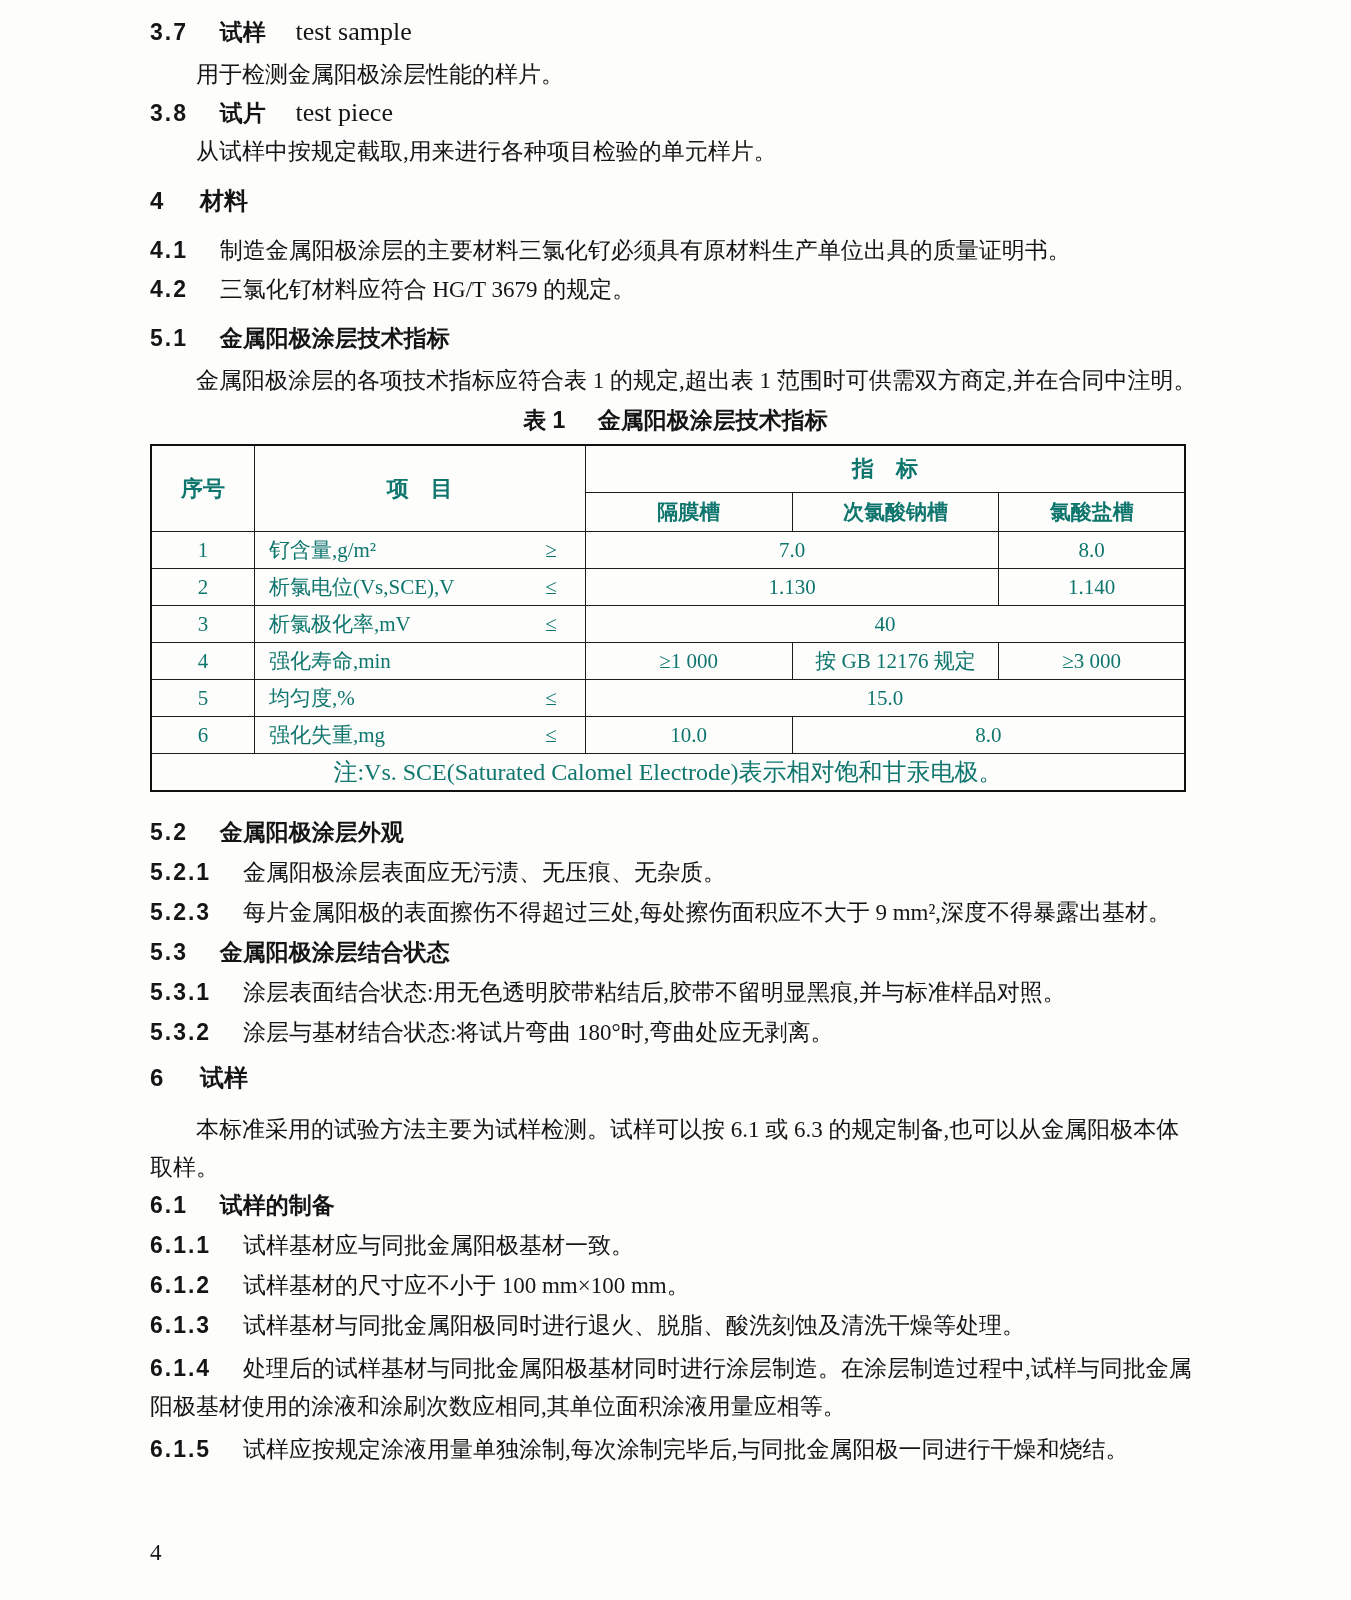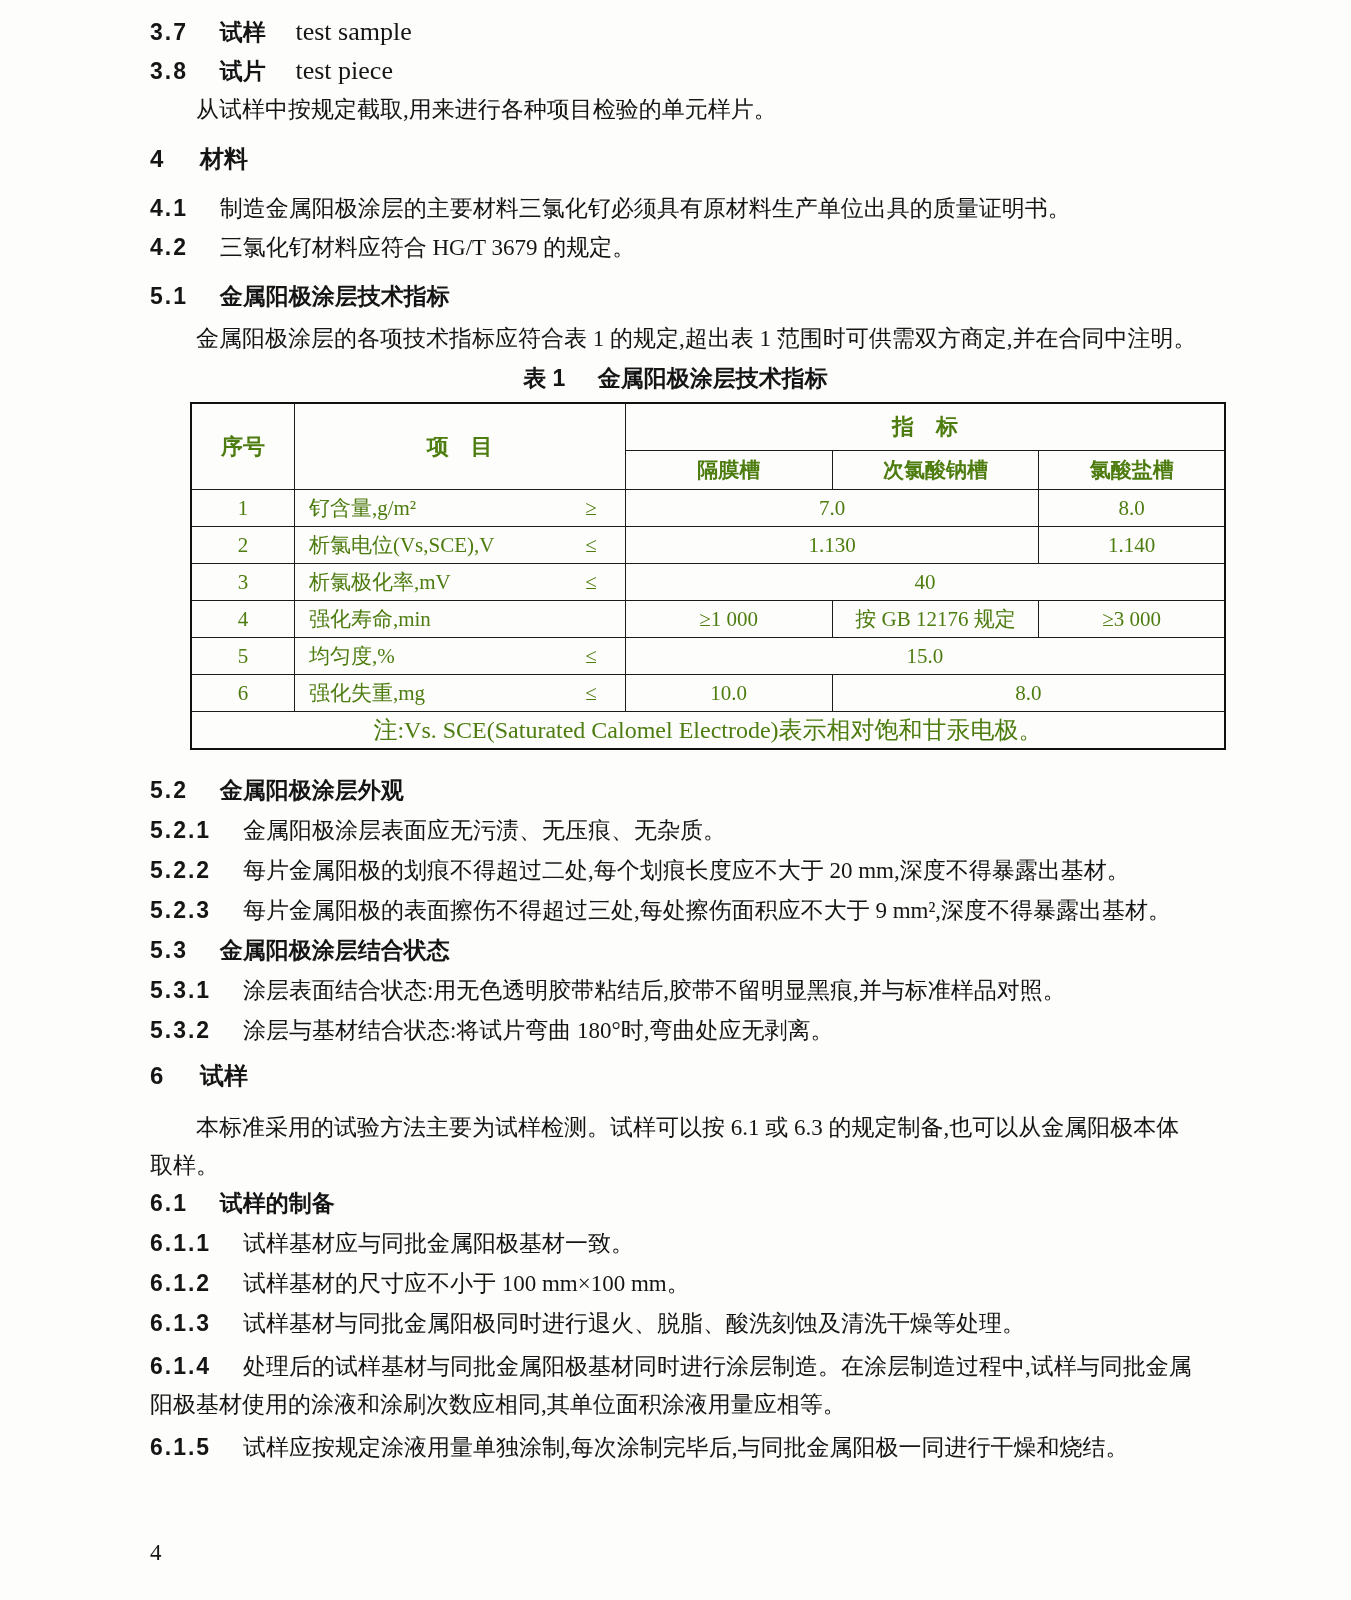--- a/index.html
+++ b/index.html
@@ -53,22 +53,21 @@
 
   .caption { text-align:center; font-size:23px; }
   .caption .cap-label { margin-right:26px; }
 
   table.tech {
     margin-top:8px;
     width:1036px;
     border-collapse:collapse;
     table-layout:fixed;
     font-size:21px;
-    color:#4d7c0f;
-    margin-left:40px;
+    color:#0f766e;
   }
   table.tech td {
     border:1.5px solid #1c1c1c;
     text-align:center;
     vertical-align:middle;
     padding:0;
     height:36px;
     overflow:hidden;
   }
   table.tech { border:2.5px solid #111; }
@@ -97,20 +96,21 @@
 <body>
 
 <div class="page">
   <div class="content">
 
     <p class="line mt-a">
       <span class="num">3.7</span>
       <span class="hei term-zh">试样</span>
       <span class="en">test sample</span>
     </p>
+    <p class="line indent mt-b">用于检测金属阳极涂层性能的样片。</p>
 
     <p class="line mt-c">
       <span class="num">3.8</span>
       <span class="hei term-zh">试片</span>
       <span class="en">test piece</span>
     </p>
     <p class="line indent mt-c">从试样中按规定截取,用来进行各种项目检验的单元样片。</p>
 
     <p class="sec-heading hei mt-h4">
       <span class="num">4</span>
@@ -237,24 +237,20 @@
 
     <p class="line mt-52">
       <span class="num">5.2</span>
       <span class="hei">金属阳极涂层外观</span>
     </p>
     <p class="line mt-x">
       <span class="num">5.2.1</span>
       <span>金属阳极涂层表面应无污渍、无压痕、无杂质。</span>
     </p>
     <p class="line mt-x">
-      <span class="num">5.2.2</span>
-      <span>每片金属阳极的划痕不得超过二处,每个划痕长度应不大于 20 mm,深度不得暴露出基材。</span>
-    </p>
-    <p class="line mt-x">
       <span class="num">5.2.3</span>
       <span>每片金属阳极的表面擦伤不得超过三处,每处擦伤面积应不大于 9 mm²,深度不得暴露出基材。</span>
     </p>
     <p class="line mt-x">
       <span class="num">5.3</span>
       <span class="hei">金属阳极涂层结合状态</span>
     </p>
     <p class="line mt-x">
       <span class="num">5.3.1</span>
       <span>涂层表面结合状态:用无色透明胶带粘结后,胶带不留明显黑痕,并与标准样品对照。</span>

